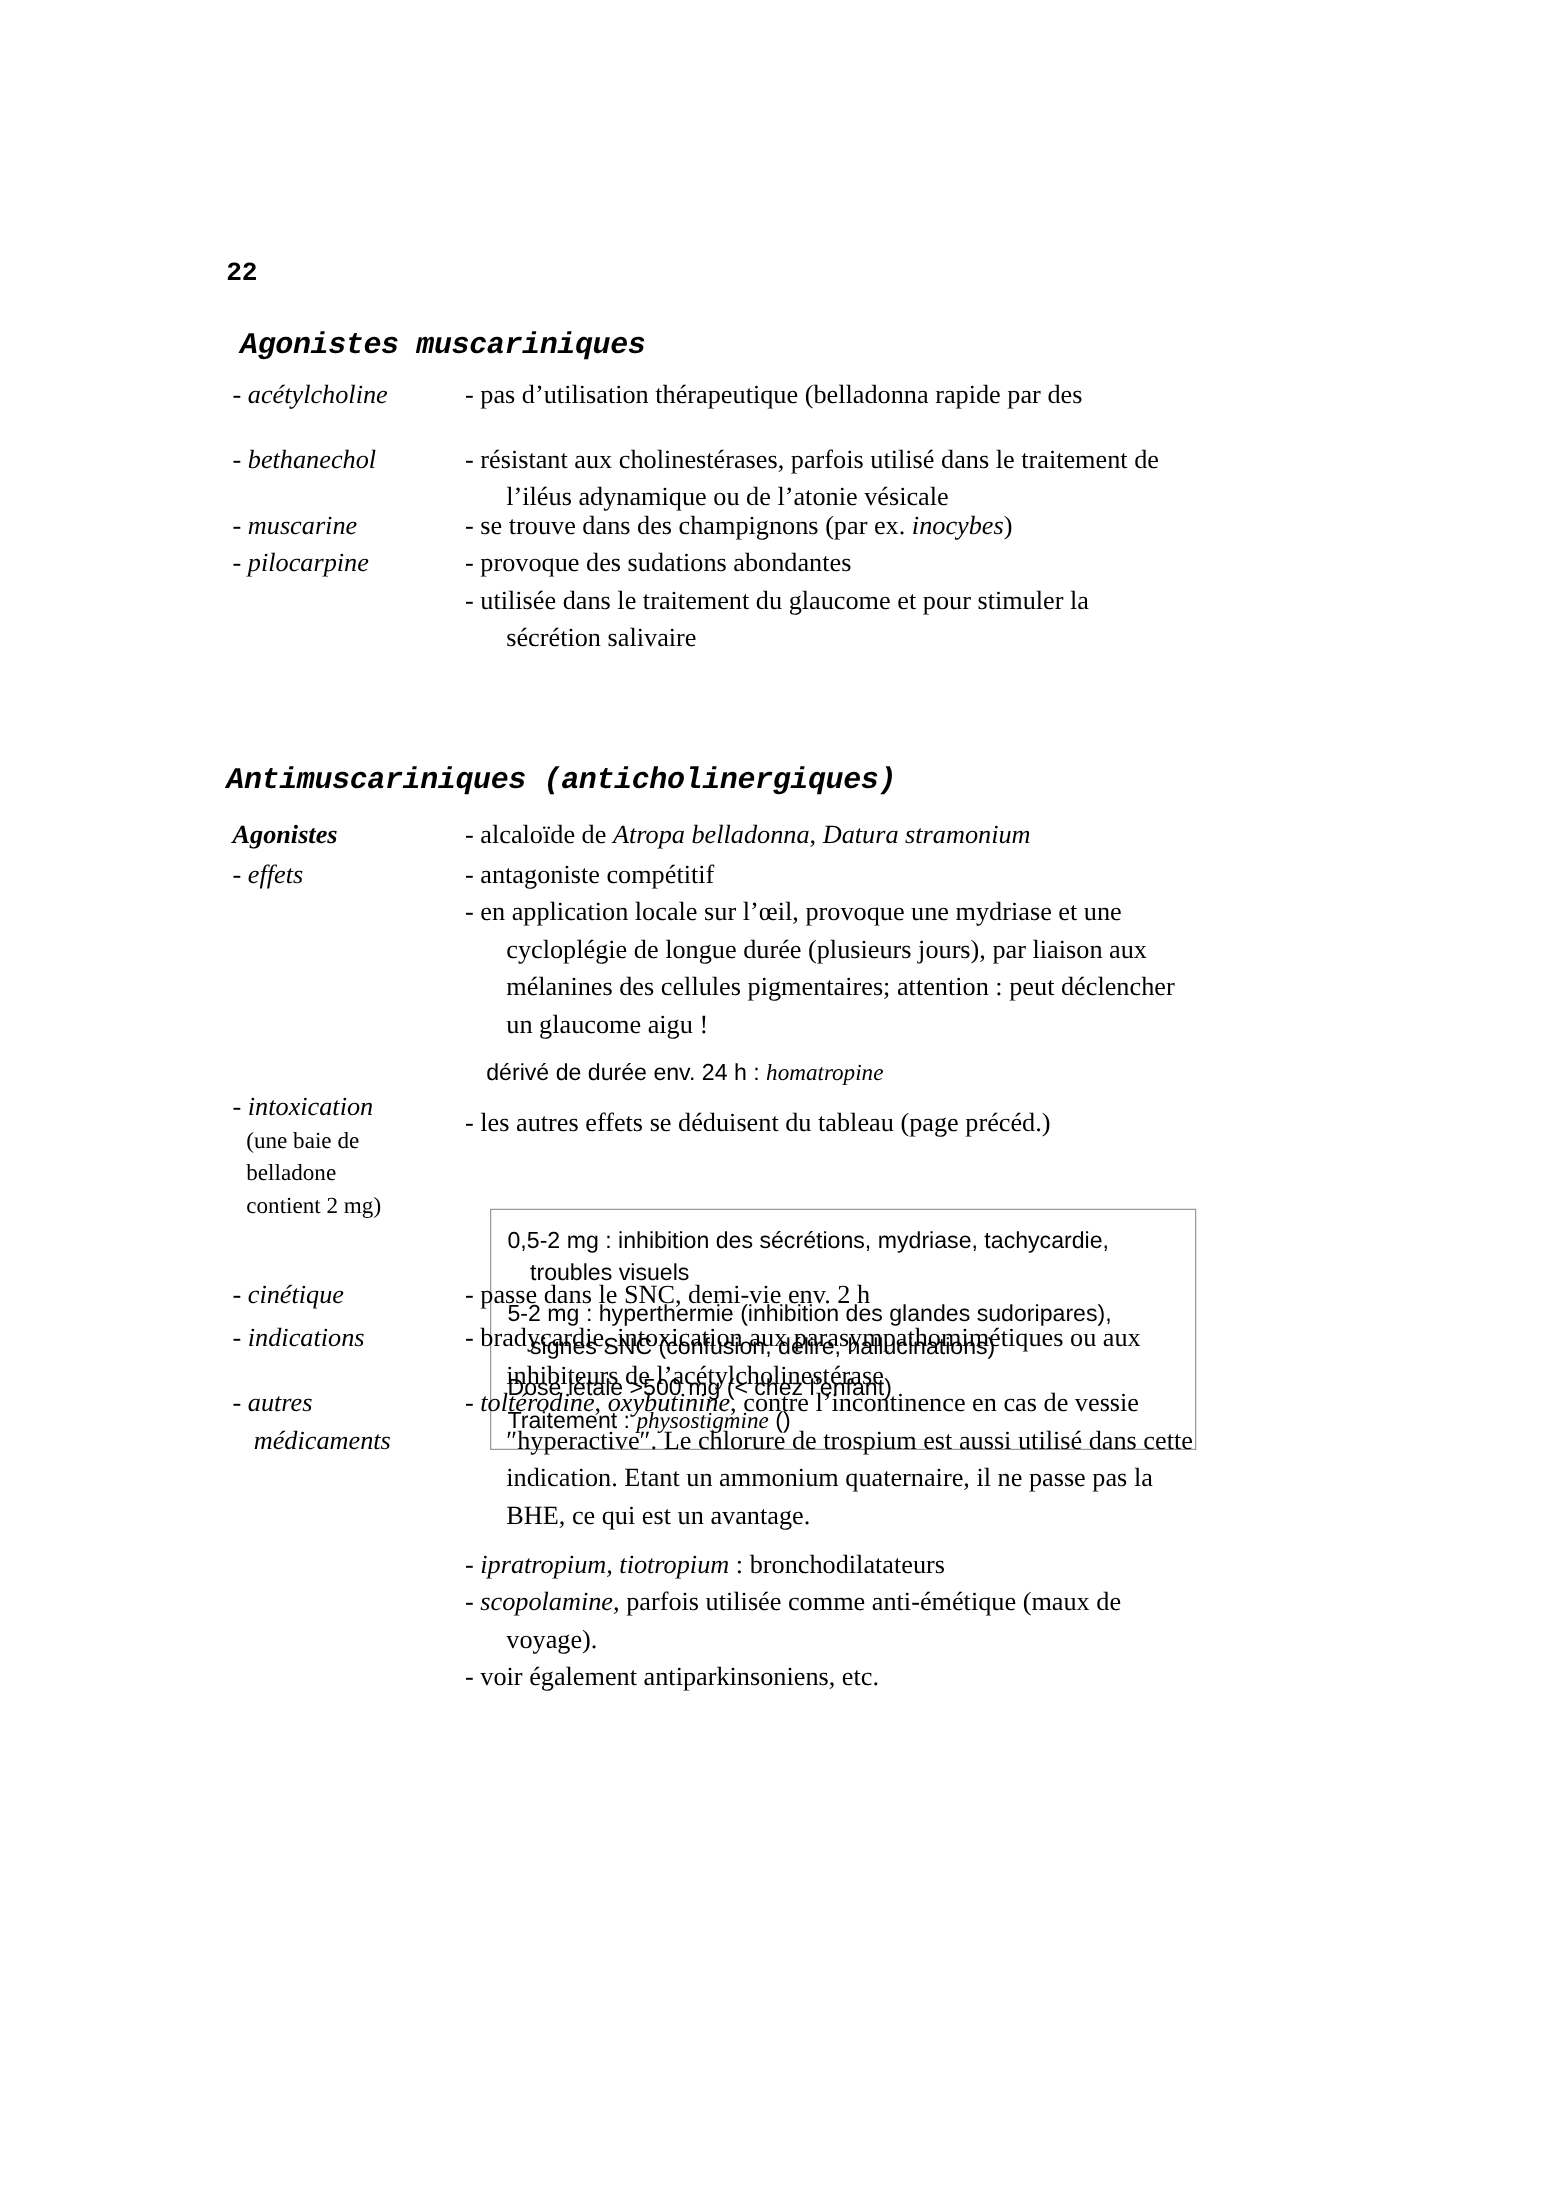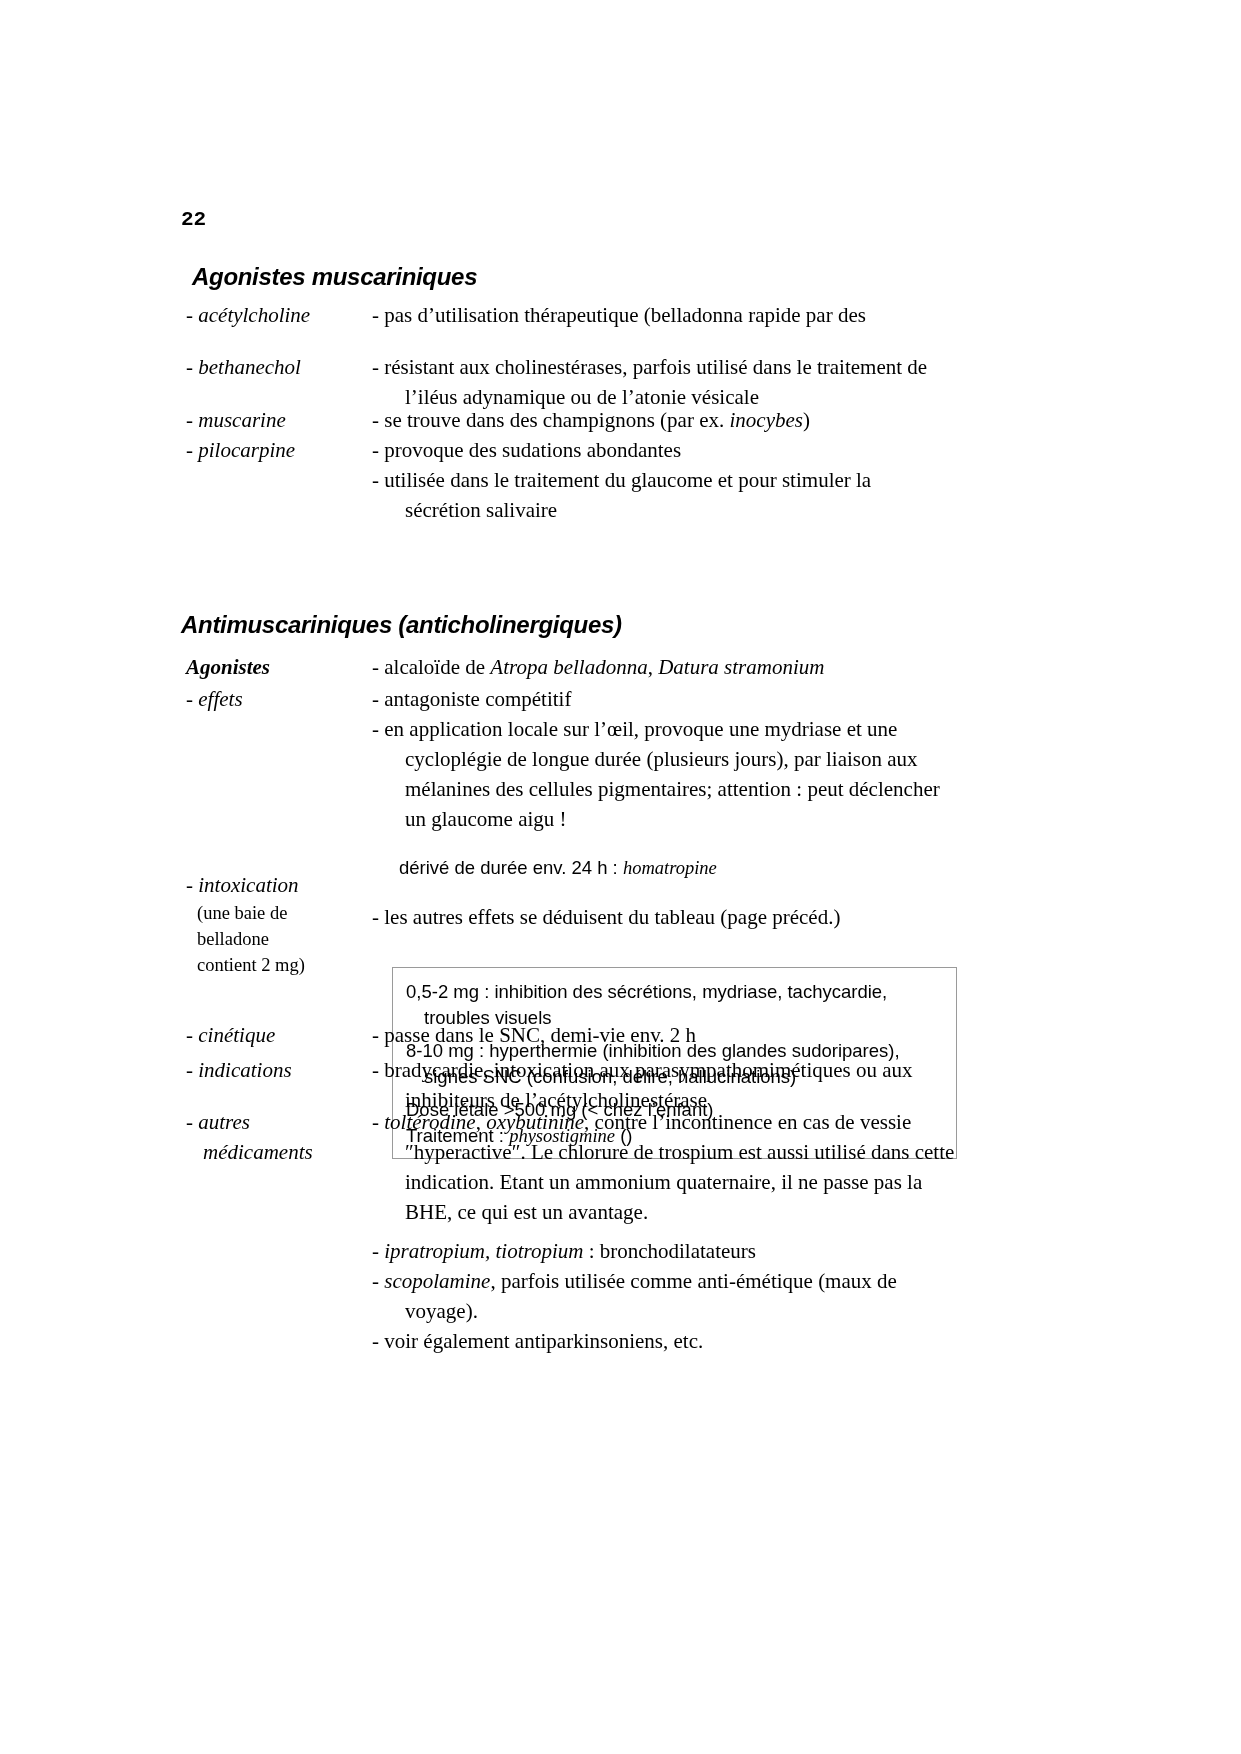--- a/index.html
+++ b/index.html
@@ -30,21 +30,21 @@
     left: 181px;
     top: 208px;
     font-family: Liberation Mono, monospace;
     font-weight: bold;
     font-size: 21px;
     letter-spacing: -0.2px;
   }
 
   
   .section-heading {
-    font-family: Liberation Sans, sans-serif;
+    font-family: Liberation Mono, monospace;
     font-weight: bold;
     font-style: italic;
     font-size: 24px;
     letter-spacing: -0.3px;
     white-space: nowrap;
     text-align: right;
   }
   #heading-agonistes {
     position: absolute;
     left: 192px;
@@ -96,21 +96,21 @@
   }
   .bullet .cont {
     display: block;
     text-indent: 0;
     padding-left: 17px;
   }
   .sans-line {
     font-family: "Liberation Sans", "DejaVu Sans", sans-serif;
     font-size: 18.5px;
     line-height: 29px;
-    margin: 10px;
+    margin: 0;
     padding-left: 17px;
   }
   i.it { font-style: italic; font-family: Liberation Serif, serif; }
 
   .gap-sm { height: 9px; }
 
   
   .dose-box {
     position: absolute;
     left: 392px;
@@ -226,21 +226,21 @@
     </div>
   </div>
 
   <div class="dose-box">
     <p class="hang">
       <span>0,5-2 mg : inhibition des sécrétions, mydriase, tachycardie,</span>
       <span class="cont2">troubles visuels</span>
     </p>
     <div class="spacer"></div>
     <p class="hang">
-      <span>8-10 mg : hyperthermie (inhibition des glandes sudoripares),</span>
+      <span>5-2 mg : hyperthermie (inhibition des glandes sudoripares),</span>
       <span class="cont2">signes SNC (confusion, délire, hallucinations)</span>
     </p>
     <div class="spacer"></div>
     <p>Dose létale &gt;500 mg (&lt; chez l’enfant)</p>
     <p>Traitement : <i class="it">physostigmine</i> ()</p>
   </div>
 
   <div class="row" style="top:1020px;">
     <div class="term">- cinétique</div>
     <div class="body">

